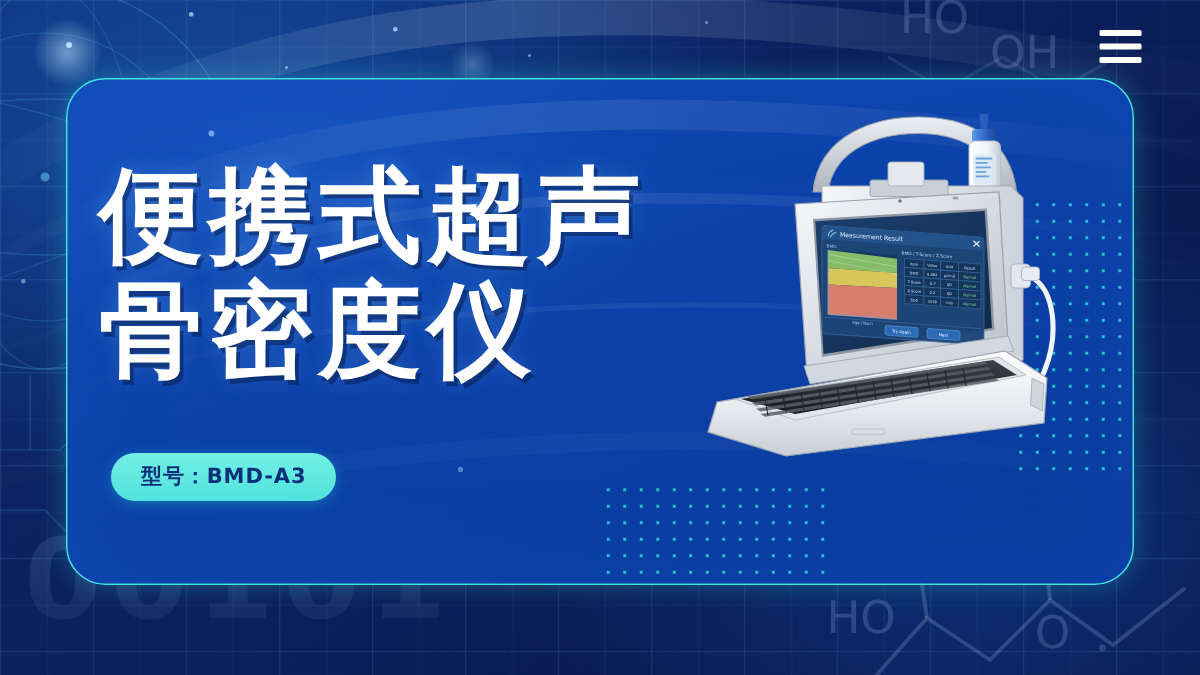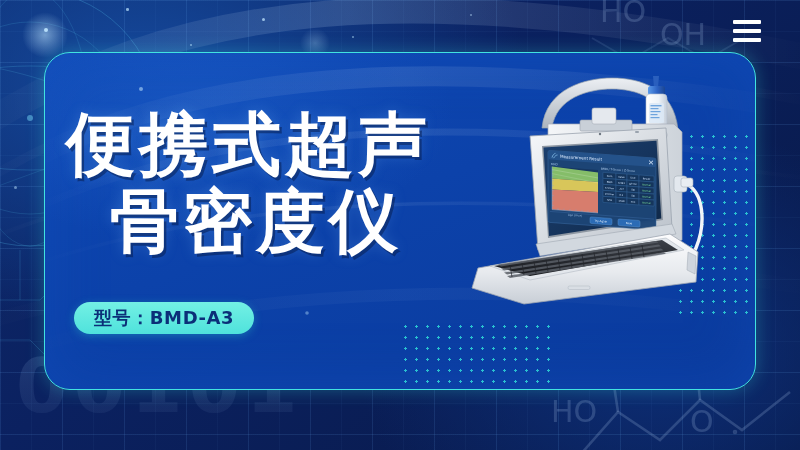--- a/index.html
+++ b/index.html
@@ -63,30 +63,30 @@
   .headline {
     position:absolute; left:66px; top:106px; width:400px;
     color:#ffffff;
     font-weight:900;
     font-size:69px;
     line-height:1.12;
     letter-spacing:4px;
     text-shadow:2.5px 3px 0 rgba(4,22,70,.48), 0 0 14px rgba(130,200,255,.25);
     font-family:"DejaVu Sans","Liberation Sans",sans-serif;
   }
-  .headline .l2 { display:block; margin-left:44px; }
+  .headline .l2 { display:block; }
 
   .badge {
     position:absolute; left:74px; top:302px;
     height:32px; padding:0 20px;
     display:flex; align-items:center;
     border-radius:16px;
     background:linear-gradient(180deg,#73f0e4 0%,#4fe2dc 100%);
     color:#0b2f78;
-    font-size:18px; font-weight:700; letter-spacing:.6px;
+    font-size:14px; font-weight:700; letter-spacing:.6px;
     box-shadow:0 2px 9px rgba(40,200,200,.35);
     font-family:"DejaVu Sans","Liberation Sans",sans-serif;
   }
 
   
   .hamburger { position:absolute; left:733px; top:20px; width:28px; height:22px;
                display:flex; flex-direction:column; justify-content:space-between; cursor:pointer; }
   .hamburger span { display:block; height:4.2px; background:#fff; border-radius:1px; }
 
   

